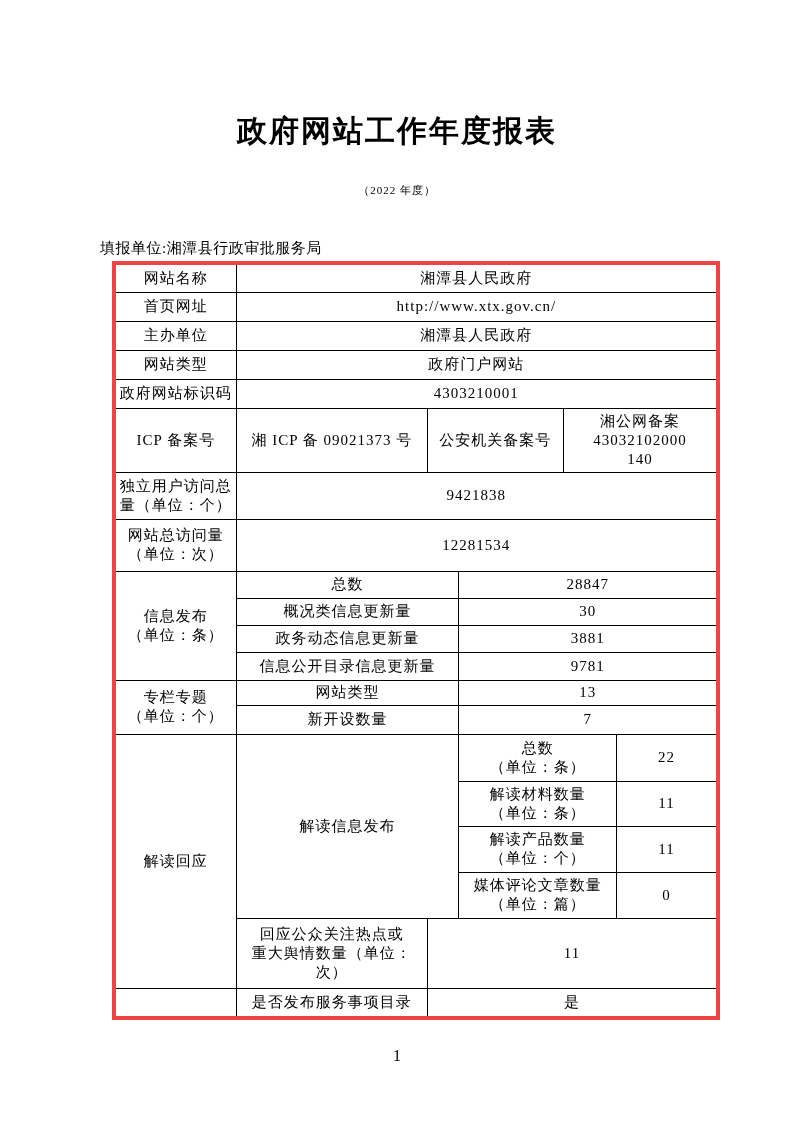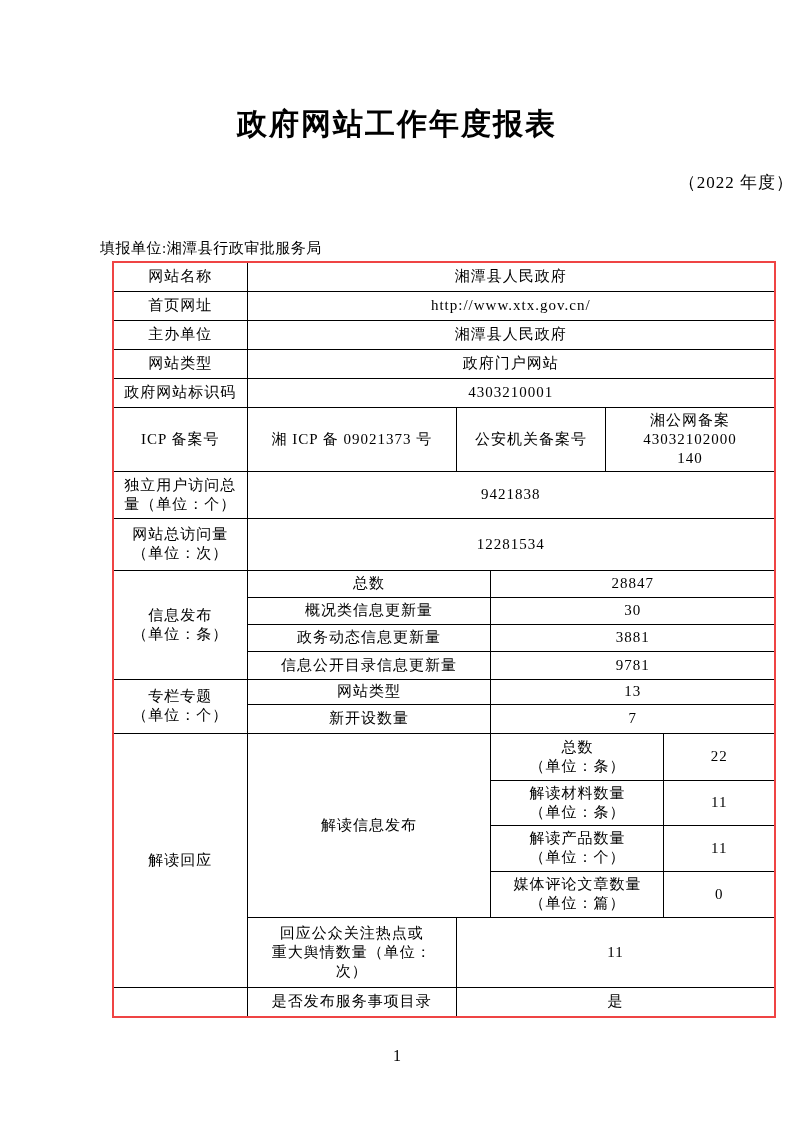--- a/index.html
+++ b/index.html
@@ -6,40 +6,40 @@
   html, body { margin: 0; padding: 0; }
   body {
     width: 794px; height: 1123px;
     background: #ffffff;
     color: #000000;
     font-family: "Liberation Serif", "DejaVu Serif", serif;
   }
   .page { position: relative; width: 794px; height: 1123px; overflow: hidden; }
 
   .doc-title {
-    margin: 5px; padding-top: 101px;
+    margin: 12px; padding-top: 101px;
     text-align: center;
     font-size: 30px; line-height: 36px;
     font-weight: bold; letter-spacing: 2px;
   }
   .doc-subtitle {
     margin-top: 30px;
-    text-align: right;
-    font-size: 17px; line-height: 22px;
+    text-align: center;
+    font-size: 11px; line-height: 22px;
     letter-spacing: 1px;
   }
   .filing-unit {
     position: absolute; left: 100px; top: 239px;
     font-size: 15px; line-height: 19px; letter-spacing: 0.5px;
   }
   table.report {
     position: absolute; left: 112px; top: 261px;
-    width: 664px;
+    width: 608px;
     border-collapse: collapse; table-layout: fixed;
-    border: 2px solid #ef4444;
+    border: 4px solid #ef4444;
   }
   table.report td {
     border: 1px solid #000;
     text-align: center; vertical-align: middle;
     font-size: 15px; line-height: 19px;
     letter-spacing: 1px;
     padding: 1px 2px;
     white-space: pre-line;
     overflow: hidden;
   }

